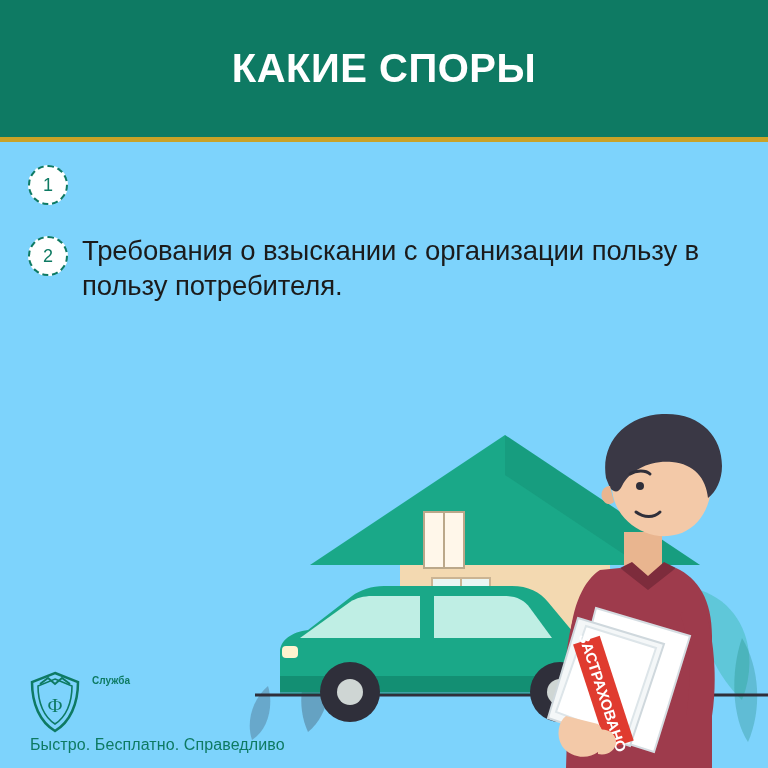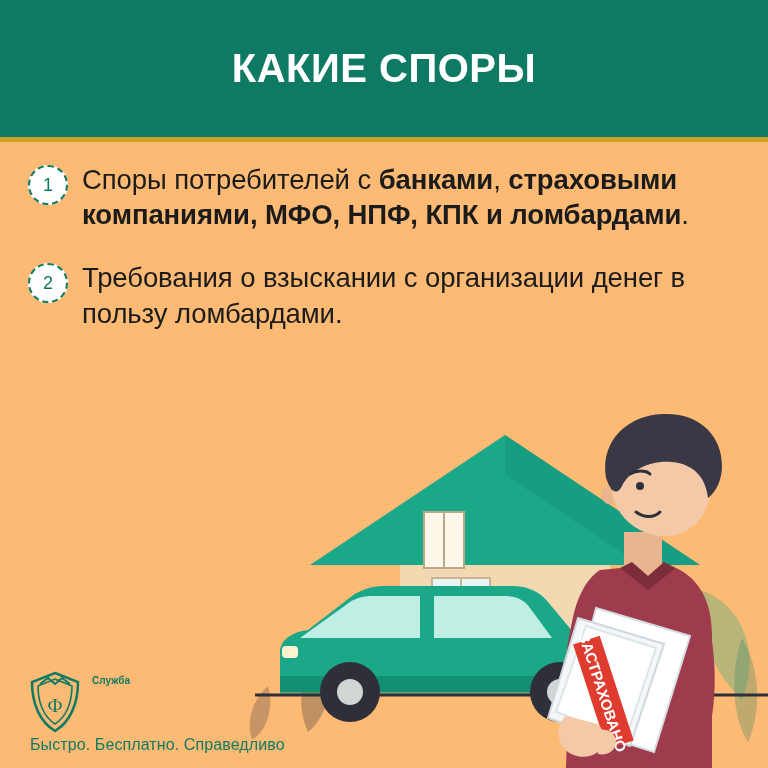--- a/index.html
+++ b/index.html
@@ -5,21 +5,21 @@
   * { box-sizing: border-box; margin: 0; padding: 0; }
   html, body {
     width: 768px; height: 768px;
     font-family: "Liberation Sans", sans-serif;
     background: #ffffff;
     overflow: hidden;
   }
   .poster {
     position: relative;
     width: 768px; height: 768px;
-    background: #fdba74;
+    background: #7dd3fc;
     overflow: hidden;
   }
   
   .header {
     position: absolute;
     left: 0; top: 0;
     width: 768px; height: 137px;
     background: #0e7a63;
     display: flex;
     flex-direction: column;
@@ -115,28 +115,25 @@
     <div class="header-title">
       <div>КАКИЕ СПОРЫ</div>
     </div>
   </div>
   <div class="header-rule"></div>
 
   <div class="list">
 
     <div class="item">
       <div class="badge dashed">1</div>
-      <div class="item-text">
-        <span>Споры потребителей с </span><b>банками</b><span>, </span><b>страховыми компаниями, МФО, НПФ, КПК и ломбардами</b><span>.</span>
-      </div>
     </div>
 
     <div class="item">
       <div class="badge dashed">2</div>
-      <div class="item-text">Требования о взыскании с организации денег в пользу ломбардами.</div>
+      <div class="item-text">Требования о взыскании с организации пользу в пользу потребителя.</div>
     </div>
 
   </div>
 
   <div class="illus">
     <svg width="768" height="368" viewBox="0 0 768 368" xmlns="http://www.w3.org/2000/svg">
 
       <g opacity="0.85">
         <path d="M700 190 C745 205 760 255 742 300 C716 276 696 234 700 190 Z" fill="#1aa888" opacity="0.35"></path>
         <path d="M742 238 C760 268 762 310 748 342 C732 318 730 272 742 238 Z" fill="#0e7a63" opacity="0.3"></path>

